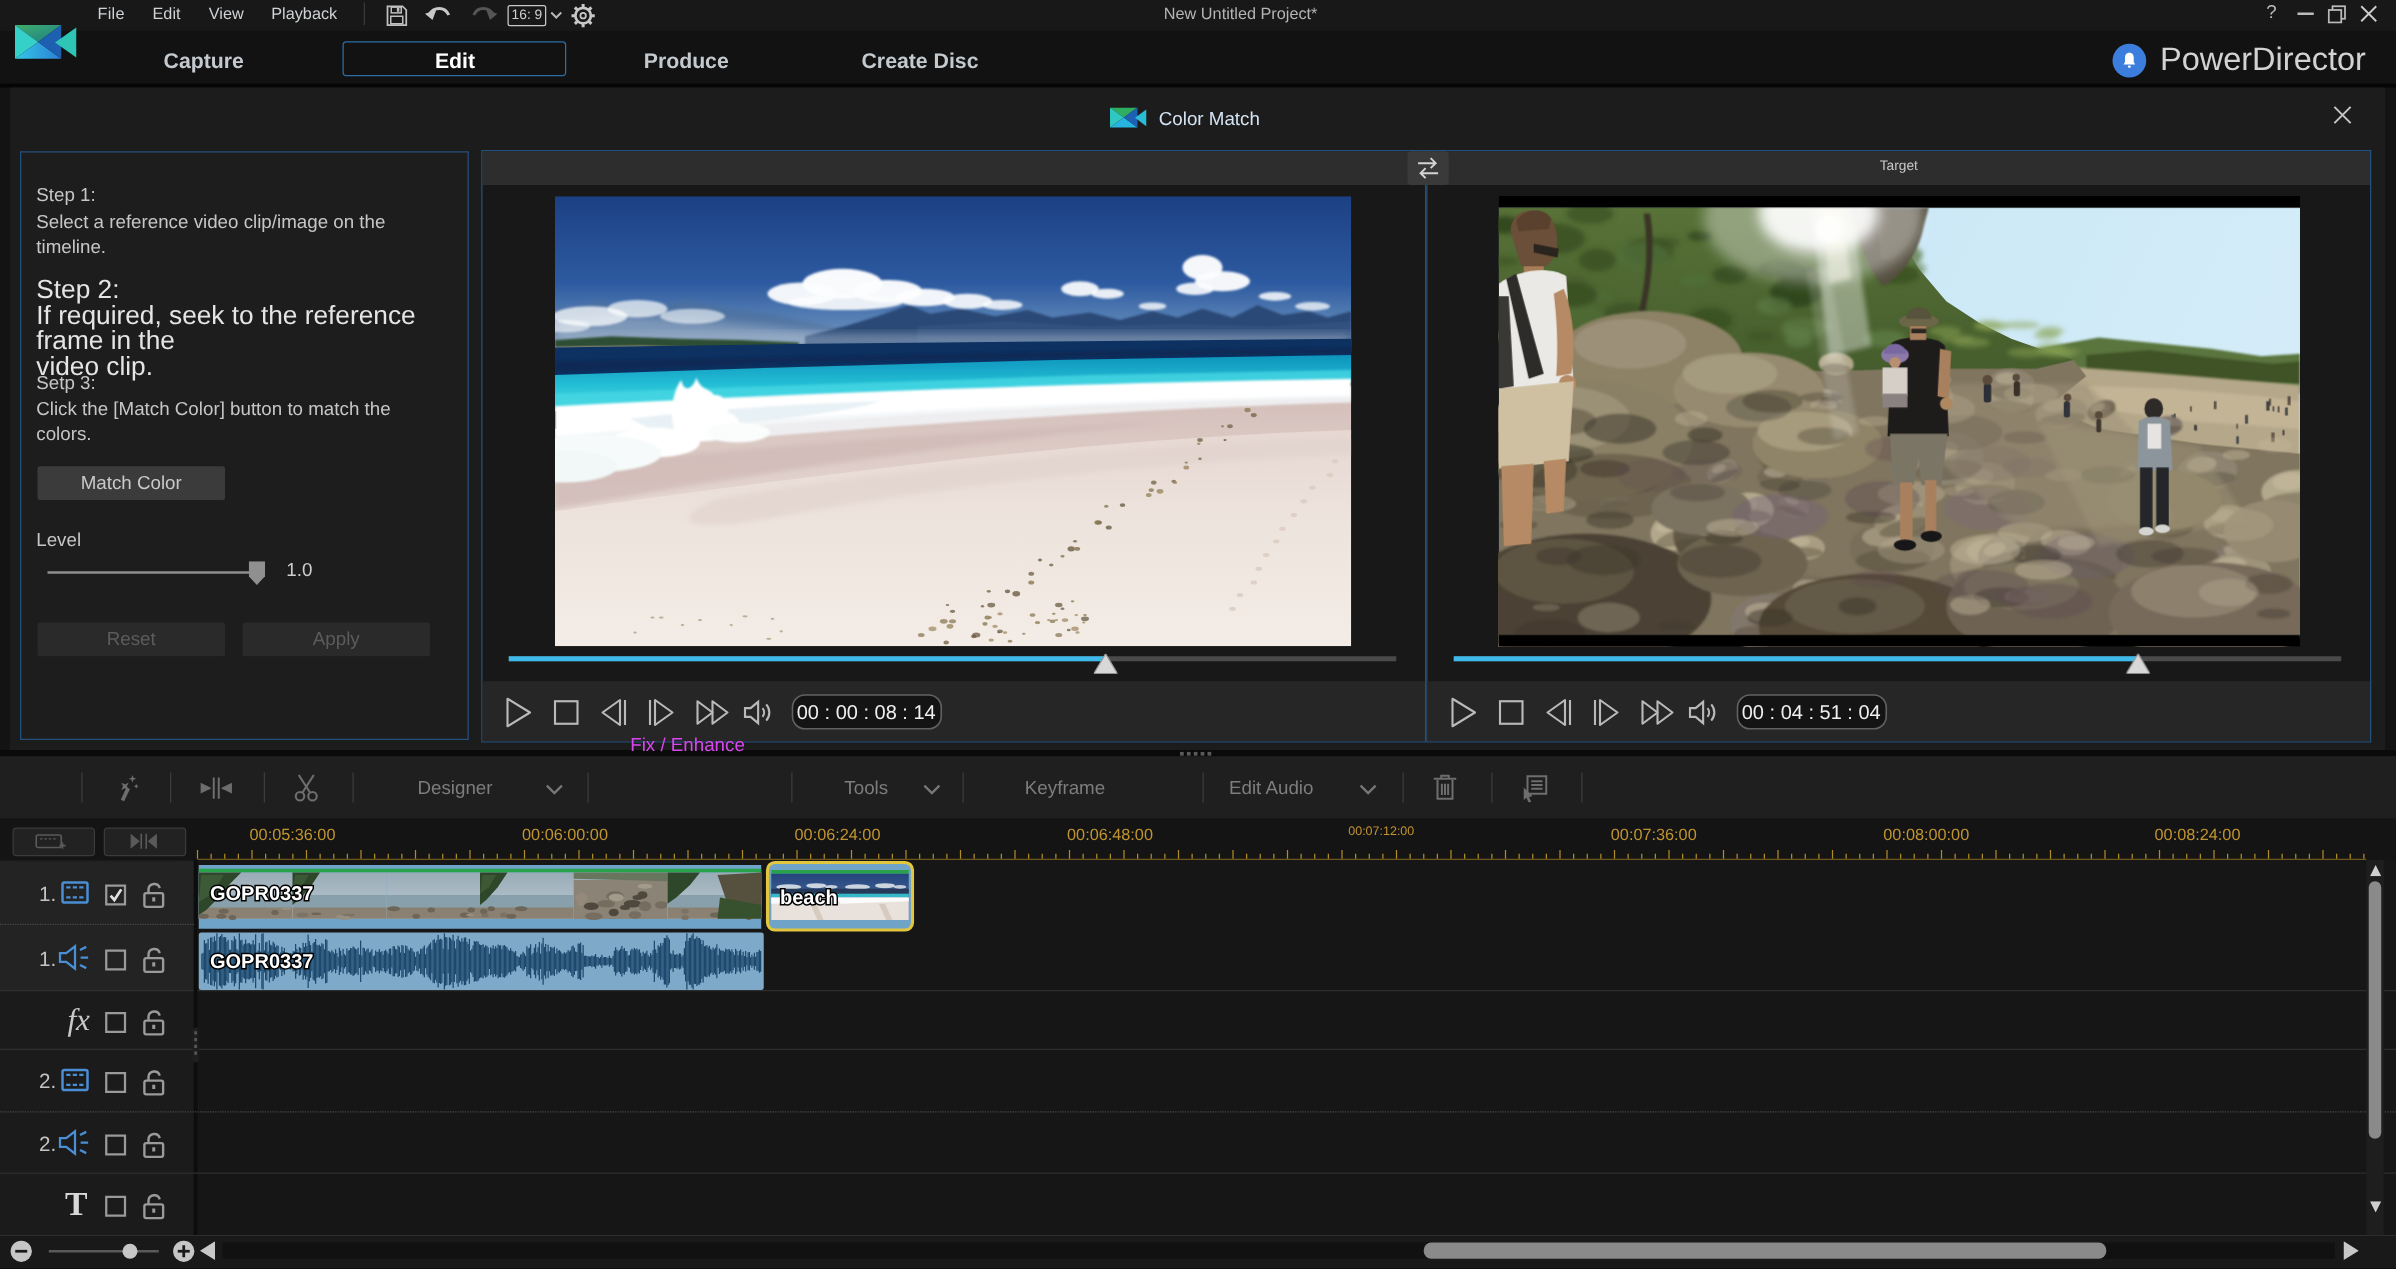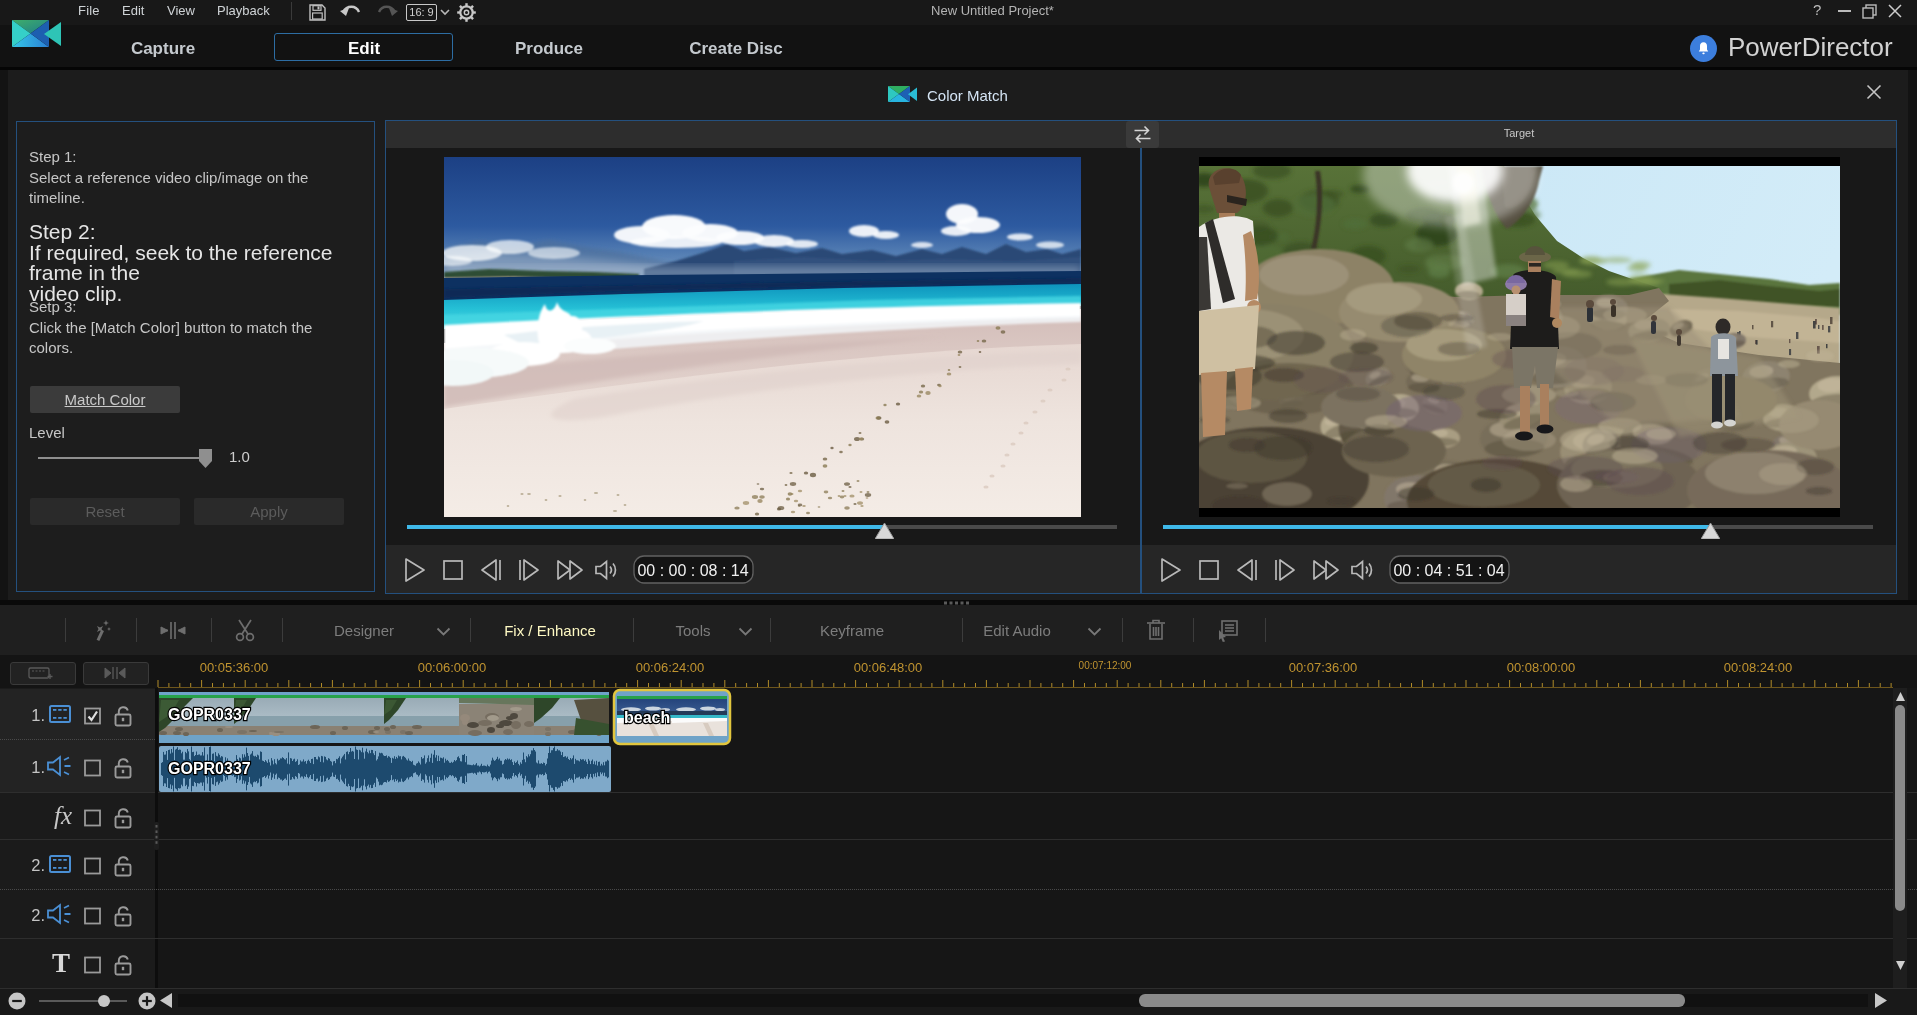--- a/index.html
+++ b/index.html
@@ -118,21 +118,21 @@
 </svg>
 <div class="abs" style="left:927px;top:87px;font-size:15px;color:#d4e4f4;">Color Match</div>
 <svg class="abs" style="left:1866px;top:84px;" width="16" height="16" viewBox="0 0 16 16">
   <path d="M1.5 1.5 L14.5 14.5 M14.5 1.5 L1.5 14.5" stroke="#c4c4c4" stroke-width="1.6"></path>
 </svg>
 
 <div class="abs" style="left:16px;top:121px;width:357px;height:469px;border:1px solid #24507e;background:#1d1d1d;"></div>
 <div class="abs" style="left:29px;top:147px;width:330px;font-size:15px;line-height:20.6px;color:#c6c6c6;">Step 1:<br>Select a reference video clip/image on the<br>timeline.</div>
 <div class="abs" style="left:29px;top:222px;width:330px;font-size:21px;line-height:20.6px;color:#e5e5e5;">Step 2:<br>If required, seek to the reference frame in the<br>video clip.</div>
 <div class="abs" style="left:29px;top:297px;width:330px;font-size:15px;line-height:20.6px;color:#c6c6c6;">Setp 3:<br>Click the [Match Color] button to match the<br>colors.</div>
-<div class="abs ctr" style="left:30px;top:386px;width:150px;height:27px;background:#3b3b3b;border-radius:2px;font-size:15px;color:#c9c9c9;text-decoration:underline;">Match Color</div>
+<div class="abs ctr" style="left:30px;top:373px;width:150px;height:27px;background:#3b3b3b;border-radius:2px;font-size:15px;color:#c9c9c9;">Match Color</div>
 <div class="abs" style="left:29px;top:424px;font-size:15px;color:#c6c6c6;">Level</div>
 <div class="abs" style="left:38px;top:457px;width:171px;height:1.6px;background:#8f8f8f;"></div>
 <svg class="abs" style="left:199px;top:449px;" width="13" height="19" viewBox="0 0 13 19">
   <polygon points="0,0 13,0 13,12 6.5,19 0,12" fill="#8f8f8f"></polygon>
 </svg>
 <div class="abs" style="left:229px;top:448px;font-size:15px;color:#cdcdcd;">1.0</div>
 <div class="abs ctr" style="left:30px;top:498px;width:150px;height:27px;background:#2a2a2a;border-radius:2px;font-size:15px;color:#5c5c5c;">Reset</div>
 <div class="abs ctr" style="left:194px;top:498px;width:150px;height:27px;background:#2a2a2a;border-radius:2px;font-size:15px;color:#5c5c5c;">Apply</div>
 
 <div class="abs" style="left:385px;top:120px;width:756px;height:474px;border:1px solid #24507e;background:#181818;box-sizing:border-box;"></div>
@@ -1057,21 +1057,21 @@
     <line x1="6" y1="3" x2="15" y2="17"></line>
     <line x1="18" y1="3" x2="9" y2="17"></line>
     <circle cx="7" cy="20" r="3.4"></circle>
     <circle cx="17" cy="20" r="3.4"></circle>
   </g>
 </svg>
 <div class="abs" style="left:314px;top:622px;width:100px;text-align:center;font-size:15px;color:#7d7d7d;">Designer</div>
 <svg class="abs" style="left:436px;top:627px;" width="15" height="10" viewBox="0 0 15 10">
       <path d="M1.5 1.5 L7.5 7.5 L13.5 1.5" fill="none" stroke="#787878" stroke-width="1.8"></path>
     </svg>
-<div class="abs" style="left:490px;top:622px;width:120px;text-align:center;font-size:15px;color:#fef9c3;">Fix / Enhance</div>
+<div class="abs" style="left:490px;top:588px;width:120px;text-align:center;font-size:15px;color:#d946ef;">Fix / Enhance</div>
 <div class="abs" style="left:643px;top:622px;width:100px;text-align:center;font-size:15px;color:#7d7d7d;">Tools</div>
 <svg class="abs" style="left:738px;top:627px;" width="15" height="10" viewBox="0 0 15 10">
       <path d="M1.5 1.5 L7.5 7.5 L13.5 1.5" fill="none" stroke="#787878" stroke-width="1.8"></path>
     </svg>
 <div class="abs" style="left:802px;top:622px;width:100px;text-align:center;font-size:15px;color:#7d7d7d;">Keyframe</div>
 <div class="abs" style="left:967px;top:622px;width:100px;text-align:center;font-size:15px;color:#7d7d7d;">Edit Audio</div>
 <svg class="abs" style="left:1087px;top:627px;" width="15" height="10" viewBox="0 0 15 10">
       <path d="M1.5 1.5 L7.5 7.5 L13.5 1.5" fill="none" stroke="#787878" stroke-width="1.8"></path>
     </svg>
 

